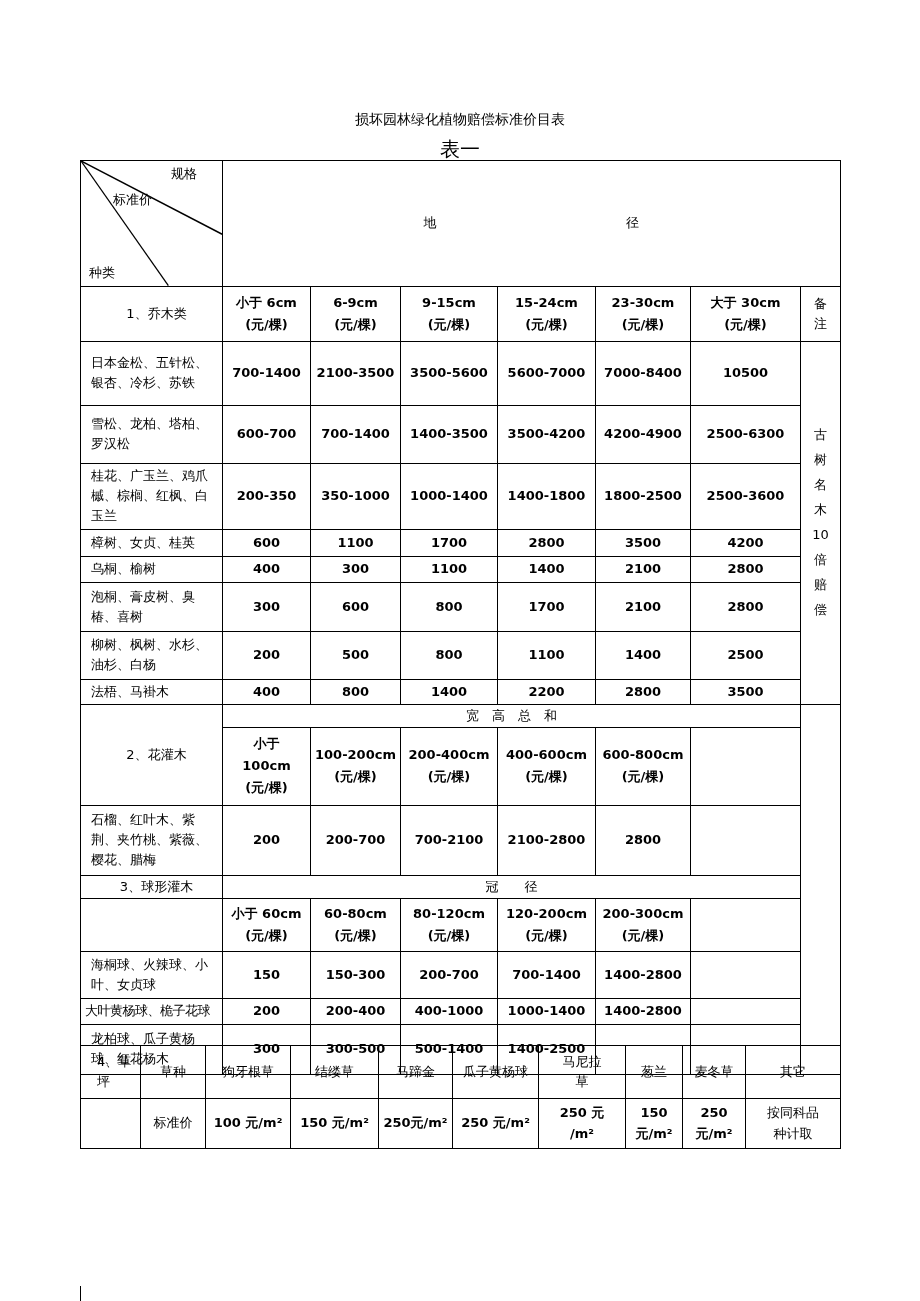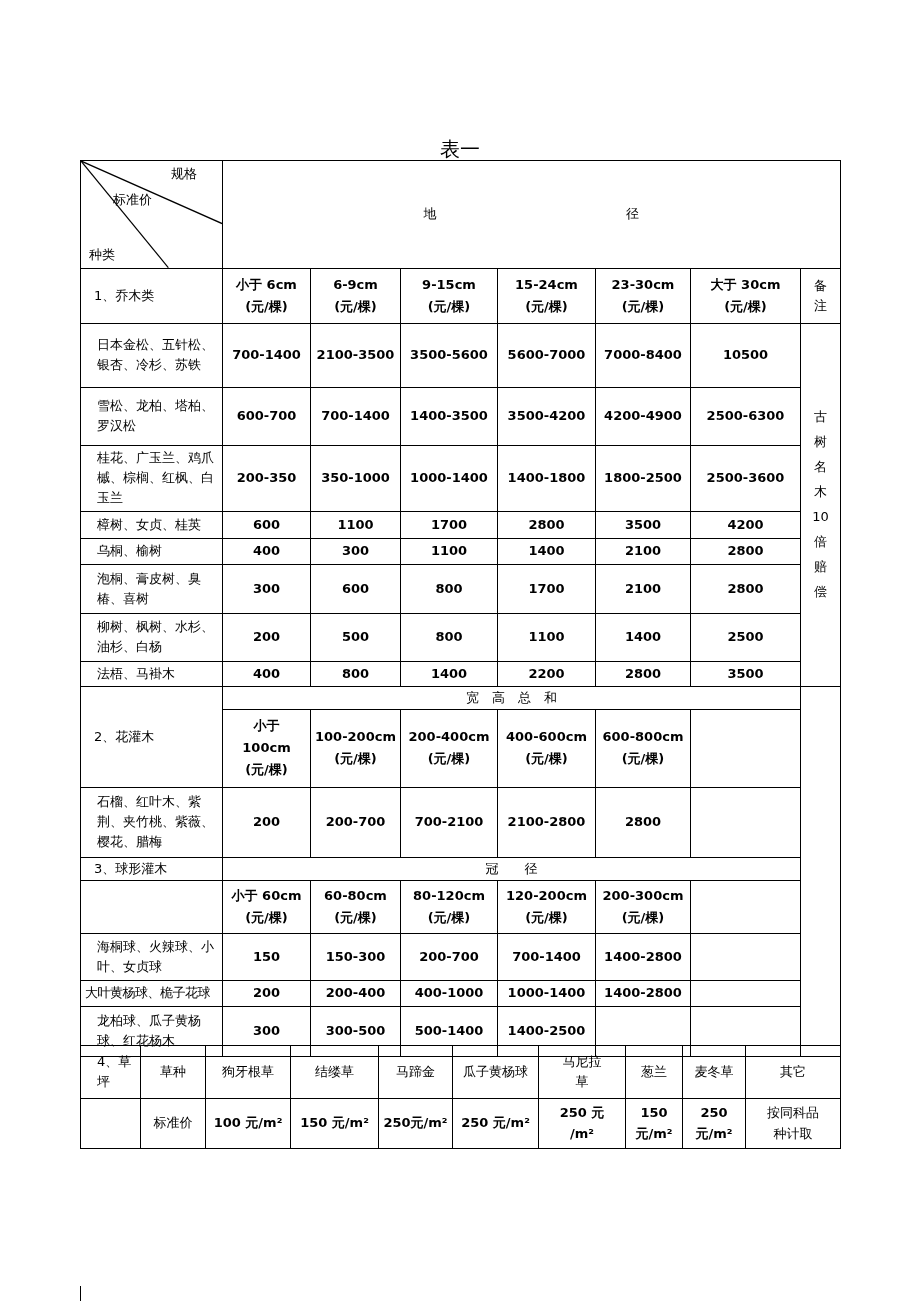--- a/index.html
+++ b/index.html
@@ -13,48 +13,49 @@
   .subtitle{position:absolute;top:136px;left:0;width:920px;text-align:center;font-size:20px}
 
   table{border-collapse:collapse;table-layout:fixed}
   td{
     border:1px solid #000;text-align:center;vertical-align:middle;
     padding:1px 3px;white-space:pre-line;font-size:13px;line-height:1.55;
     overflow:hidden;
   }
   .main{position:absolute;left:80px;top:160px;width:760px}
 
-  .name{text-align:left;padding-left:16px;padding-right:4px}
-  .label-cell{text-align:left;padding-left:13px}
+  .name{text-align:left;padding-left:10px;padding-right:4px}
+  .label-cell{text-align:center;padding-left:13px}
   .val{font-weight:bold}
   .size-head{font-weight:bold;line-height:1.7}
   .span-head{letter-spacing:.5px}
   .remark-head{line-height:1.5;padding:0}
   .remark-note{line-height:1.92;padding:0}
   .tight{white-space:nowrap;letter-spacing:-.5px;padding-left:4px}
 
-  .corner{position:relative;padding:3px}
+  .corner{position:relative;padding:12px}
   .corner svg{position:absolute;left:0;top:0;width:100%;height:100%;display:block}
   .corner span{position:absolute;font-size:13px;line-height:1.2}
   .c-spec{top:5px;left:90px}
   .c-price{top:31px;left:32px}
   .c-cat{bottom:5px;left:8px}
 
   .bottom{position:absolute;left:80px;top:1045px}
   .bt1,.bt2{width:760px}
   .bt2{margin-top:-1px}
   .label-left{text-align:left;padding-left:16px}
 
   .frag{position:absolute;left:80px;top:1286px;width:1px;height:15px;background:#000}
 </style>
 </head>
 <body>
 
 <div class="page">
 
+  <div class="title">损坏园林绿化植物赔偿标准价目表</div>
   <div class="subtitle">表一</div>
 
   <table class="main">
     <colgroup>
       <col style="width:142px">
         <col style="width:88px">
         <col style="width:90px">
         <col style="width:97px">
       <col style="width:98px">
         <col style="width:95px">

